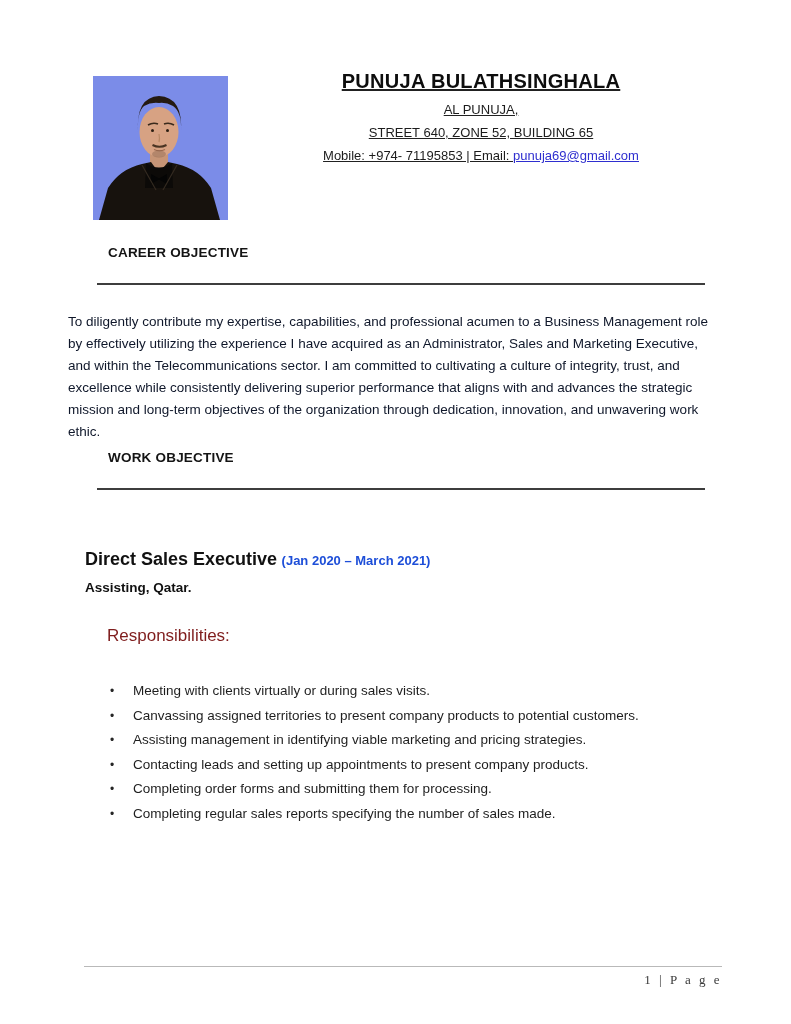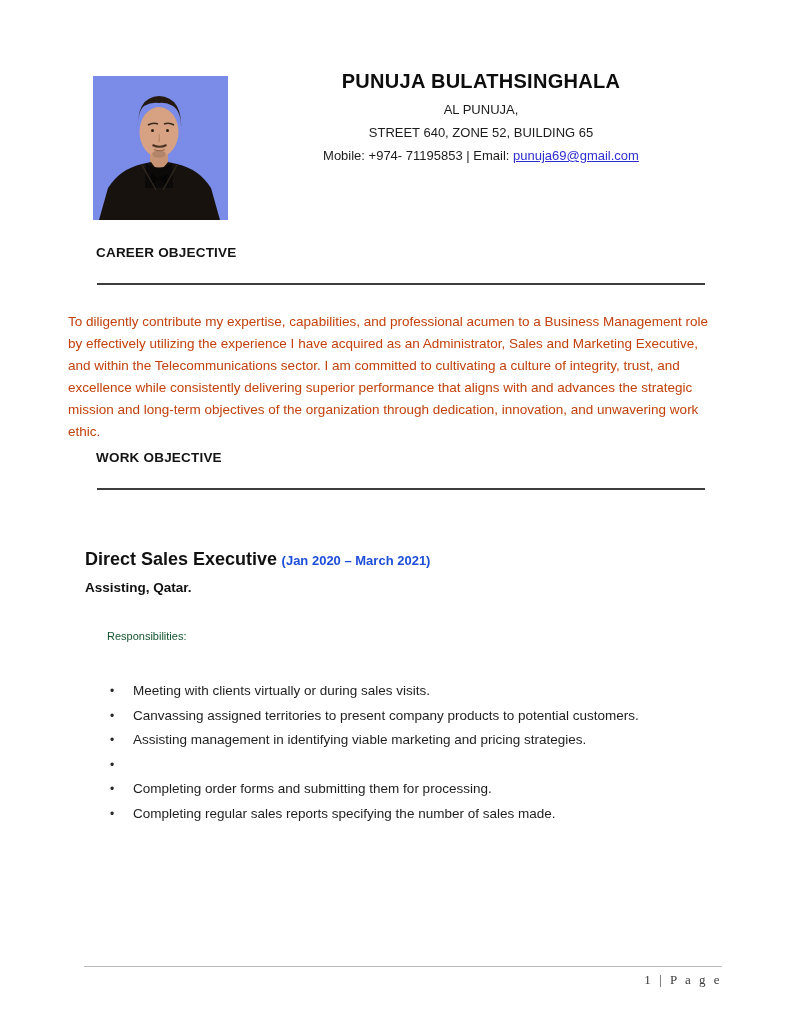--- a/index.html
+++ b/index.html
@@ -11,21 +11,21 @@
   }
   .page {
     position:relative;
     width:791px; height:1024px;
     background:#ffffff;
     overflow:hidden;
     margin:0 auto;
   }
 
   
-  .header { display:flex; padding:66px 57px 0 93px; }
+  .header { display:flex; padding:66px 57px 0 93px;text-decoration:underline; }
   .photo {
     width:135px; height:144px;
     margin-top:10px; flex:none;
     overflow:hidden;
   }
   .photo svg { display:block; width:100%; height:100%; }
   .contact { flex:1; text-align:center; }
   .name {
     font-size:20px; font-weight:bold; color:#0d0d0d;
     line-height:30px; letter-spacing:0.3px;
@@ -45,34 +45,34 @@
   h2.sec-title {
     font-size:13.5px; font-weight:bold; color:#141414;
     letter-spacing:0.2px; margin-left:24px; line-height:17px;
   }
   .sec-rule {
     border:none; border-top:2px solid #3d3d3d;
     width:608px; margin:22px 0 0 29px; height:0;
   }
   .objective {
     margin:26px 68px 0 68px;
-    font-size:13.5px; line-height:22px; color:#c2410c;
+    font-size:13.5px; line-height:22px; color:#0f172a;
     text-align:left;
   }
   .page > .section-co, .page > .section-we { padding:0 69px 0 68px; }
-  .section-co h2.sec-title, .section-we h2.sec-title { margin-left:28px; }
+  .section-co h2.sec-title, .section-we h2.sec-title { margin-left:40px; }
   .section-co .objective { margin:26px 0 0 0; }
 
   
   .job { margin:59px 0 0 17px; }
   .job-title-line { line-height:20px; }
   .job-title { font-size:18px; font-weight:bold; color:#111; }
   .job-dates { font-size:13px; font-weight:bold; color:#1d4ed8; }
   .job-company { margin-top:7px; font-size:13.5px; font-weight:bold; color:#111; line-height:20px; }
-  .resp-label { margin:28px 0 0 22px; font-size:11px; line-height:20px; color:#14532d; }
+  .resp-label { margin:28px 0 0 22px; font-size:17px; line-height:20px; color:#7f1d1d; }
   ul.resp-list { list-style:none; margin:33px 0 0 25px; }
   ul.resp-list li {
     display:flex; align-items:baseline;
     font-size:13.5px; line-height:24.5px; color:#1e1e1e;
   }
   .bullet-dot { flex:none; width:23px; font-size:12px; color:#262626; }
 
   
   .footer { position:absolute; top:966px; left:84px; right:69px; }
   .footer-rule { border:none; border-top:1px solid #b9b9b9; height:0; }
@@ -154,20 +154,21 @@
         <li>
             <span class="bullet-dot">•</span>
             <span>Canvassing assigned territories to present company products to potential customers.</span>
           </li>
         <li>
             <span class="bullet-dot">•</span>
             <span>Assisting management in identifying viable marketing and pricing strategies.</span>
           </li>
         <li>
             <span class="bullet-dot">•</span>
+            <span>Contacting leads and setting up appointments to present company products.</span>
           </li>
         <li>
             <span class="bullet-dot">•</span>
             <span>Completing order forms and submitting them for processing.</span>
           </li>
         <li>
             <span class="bullet-dot">•</span>
             <span>Completing regular sales reports specifying the number of sales made.</span>
           </li>
       </ul>

